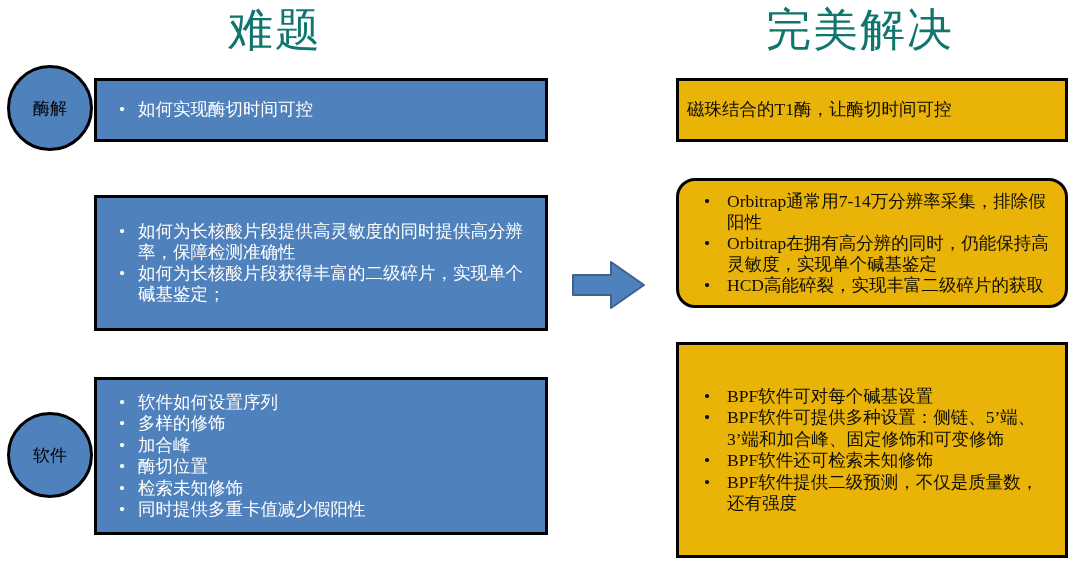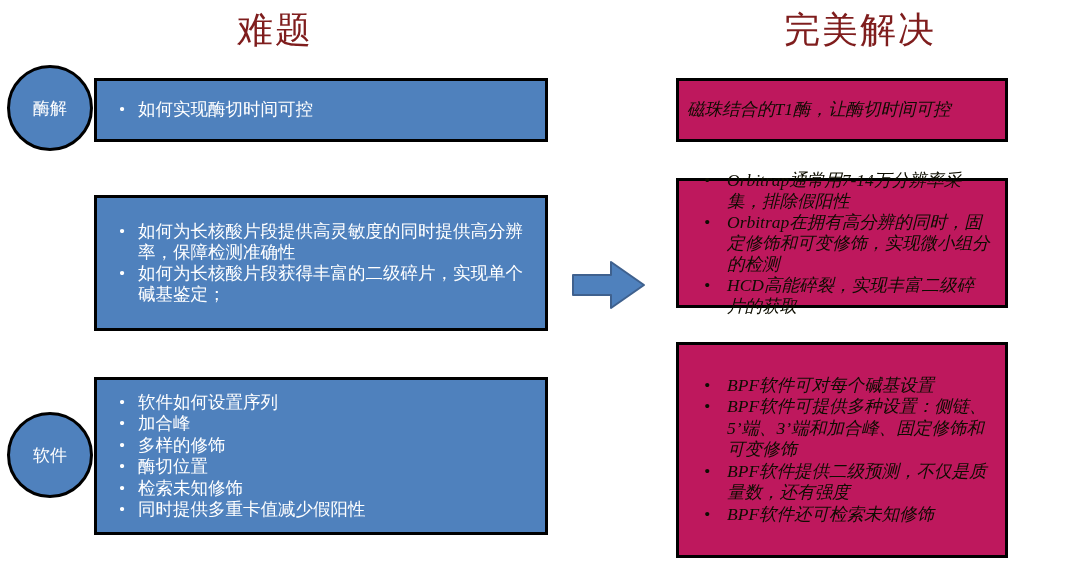--- a/index.html
+++ b/index.html
@@ -2,47 +2,47 @@
 <html><head>
 <meta charset="utf-8">
 <style>
   html,body{margin:0;padding:0;background:#fff;}
   .canvas{
     position:relative;width:1080px;height:568px;background:#ffffff;overflow:hidden;
     font-family:"Liberation Serif","DejaVu Serif",serif;
   }
   .col-title{
     position:absolute;top:2px;height:58px;text-align:center;
-    font-size:36px;color:#7f1d1d;letter-spacing:2px;line-height:56px;
+    font-size:45px;color:#0f766e;letter-spacing:2px;line-height:56px;
   }
   .col-title.left{left:95px;width:360px;}
   .col-title.right{left:660px;width:400px;text-align:center;}
 
   .circle{
     position:absolute;left:7px;width:86px;height:86px;border-radius:50%;
     background:#4f81bd;border:3px solid #000;box-sizing:border-box;
     display:flex;align-items:center;justify-content:center;
-    color:#ffffff;font-size:17px;z-index:2;text-align:center;
+    color:#000000;font-size:17px;z-index:2;text-align:center;
   }
   .circle.c1{top:65px;}
   .circle.c2{top:205px;}
   .circle.c3{top:412px;}
 
   .box{
     position:absolute;box-sizing:border-box;border:3px solid #000;
     display:flex;flex-direction:column;justify-content:center;
     font-size:17.5px;line-height:21.5px;
   }
   .blue{left:94px;width:454px;background:#4f81bd;color:#ffffff;}
-  .green{left:676px;width:332px;background:#be185d;color:#0d0d00;font-style:italic;}
+  .green{left:676px;width:392px;background:#eab308;color:#0d0d00;}
   .b1{top:78px;height:64px;}
   .b2{top:195px;height:136px;line-height:21px;}
   .b3{top:377px;height:158px;}
   .g1{top:78px;height:64px;}
-  .g2{top:178px;height:130px;line-height:21px;}
+  .g2{top:178px;height:130px;line-height:21px;border-radius:19px;}
   .g3{top:342px;height:216px;}
 
   .box ul{list-style:none;margin:8px;padding:0;}
   .box li{position:relative;}
   .blue li{padding-left:33px;padding-right:8px;}
   .blue li::before{content:"\2022";position:absolute;left:14px;}
   .green li{padding-left:40px;padding-right:6px;}
   .green li::before{content:"\2022";position:absolute;left:17px;}
   .plain-text{padding-left:8px;padding-right:6px;}
 
@@ -71,46 +71,46 @@
       <li>如何为长核酸片段获得丰富的二级碎片，实现单个碱基鉴定；</li>
     </ul>
   </div>
 
   <div class="circle c3">
     <span>软件</span>
   </div>
   <div class="box blue b3">
     <ul>
       <li>软件如何设置序列</li>
+      <li>多样的修饰</li>
       <li>加合峰</li>
-      <li>多样的修饰</li>
       <li>酶切位置</li>
       <li>检索未知修饰</li>
       <li>同时提供多重卡值减少假阳性</li>
     </ul>
   </div>
 
   <svg class="arrow" viewBox="0 0 74 50">
     <polygon points="1,15 39,15 39,2 72,25 39,48 39,35 1,35" fill="#4f81bd" stroke="#3f618e" stroke-width="2" stroke-linejoin="round"></polygon>
   </svg>
 
   <div class="box green g1">
     <div class="plain-text">磁珠结合的T1酶，让酶切时间可控</div>
   </div>
 
   <div class="box green g2">
     <ul>
       <li>Orbitrap通常用7-14万分辨率采集，排除假阳性</li>
-      <li>Orbitrap在拥有高分辨的同时，固定修饰和可变修饰，实现微小组分的检测</li>
+      <li>Orbitrap在拥有高分辨的同时，仍能保持高灵敏度，实现单个碱基鉴定</li>
       <li>HCD高能碎裂，实现丰富二级碎片的获取</li>
     </ul>
   </div>
 
   <div class="box green g3">
     <ul>
       <li>BPF软件可对每个碱基设置</li>
       <li>BPF软件可提供多种设置：侧链、5’端、3’端和加合峰、固定修饰和可变修饰</li>
+      <li>BPF软件还可检索未知修饰</li>
       <li>BPF软件提供二级预测，不仅是质量数，还有强度</li>
-      <li>BPF软件还可检索未知修饰</li>
     </ul>
   </div>
 
 </div>
 
 </body></html>

